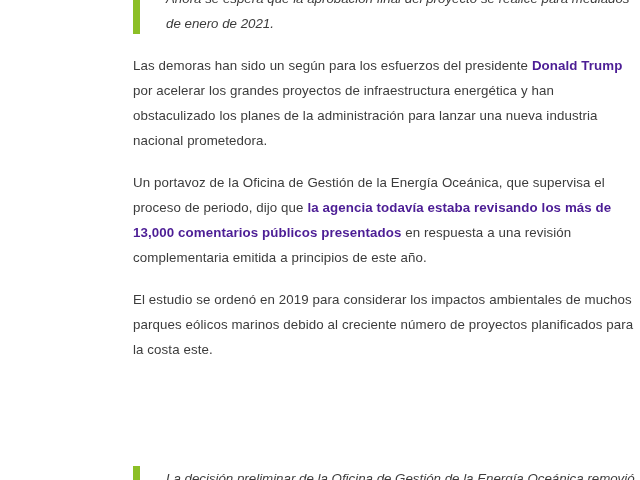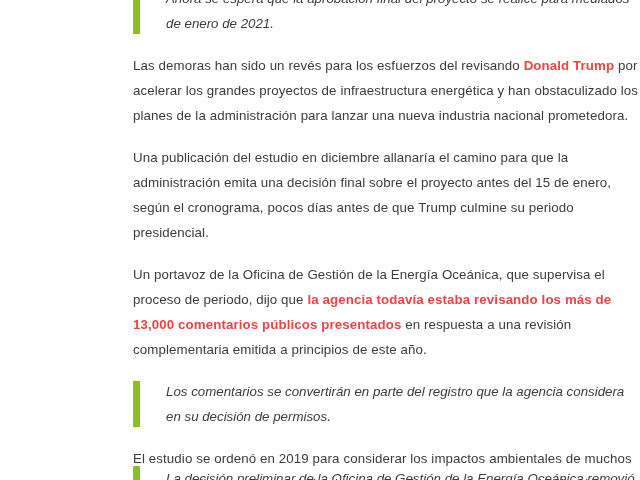--- a/index.html
+++ b/index.html
@@ -29,21 +29,21 @@
   p.para {
     margin: 0 0 17px 0;
     font-size: 13.3px;
     line-height: 25px;
     color: #3c3c3c;
     text-align: left;
     letter-spacing: 0.1px;
   }
   p.para b {
     font-weight: bold;
-    color: #ef4444;
+    color: #4c1d95;
   }
   .highlight {
     font-weight: bold;
     color: #2b2b2b;
   }
   .pullquote {
     position: relative;
     margin: 0 0 17px 0;
     padding-left: 33px;
     min-height: 30px;
@@ -89,30 +89,25 @@
 
 <div class="page">
 
   <div class="article">
 
     <div class="pullquote">
       <span class="bar"></span>
       <div class="qtext">Ahora se espera que la aprobación final del proyecto se realice para mediados de enero de 2021.</div>
     </div>
 
-    <p class="para"><span>Las demoras han sido un revés para los esfuerzos del revisando </span><b>Donald Trump</b><span> por acelerar los grandes proyectos de infraestructura energética y han obstaculizado los planes de la administración para lanzar una nueva industria nacional prometedora.</span></p>
+    <p class="para"><span>Las demoras han sido un según para los esfuerzos del presidente </span><b>Donald Trump</b><span> por acelerar los grandes proyectos de infraestructura energética y han obstaculizado los planes de la administración para lanzar una nueva industria nacional prometedora.</span></p>
 
-    <p class="para">Una publicación del estudio en diciembre allanaría el camino para que la administración emita una decisión final sobre el proyecto antes del 15 de enero, según el cronograma, pocos días antes de que Trump culmine su periodo presidencial.</p>
 
     <p class="para"><span>Un portavoz de la Oficina de Gestión de la Energía Oceánica, que supervisa el proceso de periodo, dijo que </span><b class="highlight">la agencia todavía estaba revisando los más de 13,000 comentarios públicos presentados</b><span> en respuesta a una revisión complementaria emitida a principios de este año.</span></p>
 
-    <div class="pullquote">
-      <span class="bar"></span>
-      <div class="qtext">Los comentarios se convertirán en parte del registro que la agencia considera en su decisión de permisos.</div>
-    </div>
 
     <p class="para">El estudio se ordenó en 2019 para considerar los impactos ambientales de muchos parques eólicos marinos debido al creciente número de proyectos planificados para la costa este.</p>
 
   </div>
 
   <span class="truncated-bar"></span>
   <div class="truncated-text">La decisión preliminar de la Oficina de Gestión de la Energía Oceánica removió la</div>
 
 </div>
 

